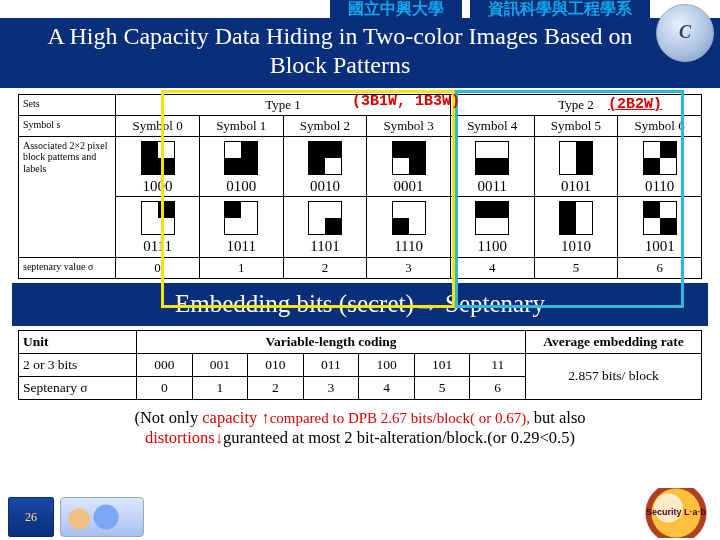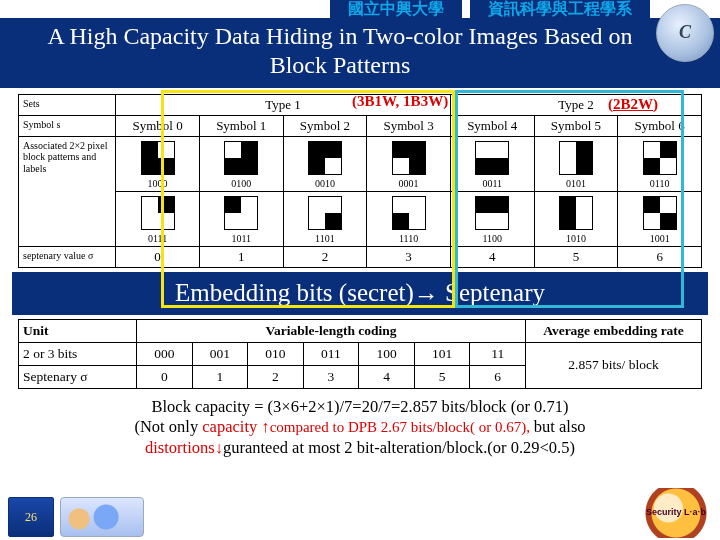--- a/index.html
+++ b/index.html
@@ -65,21 +65,21 @@
     z-index: 2;
   }
   .hilite.yellow { border-color: #f5e410; left: 143px; top: -4px; width: 294px; height: 218px; }
   .hilite.cyan   { border-color: #2fb8d8; left: 437px; top: -4px; width: 229px; height: 218px; }
   .ann {
     position: absolute;
     color: #d00;
     font-weight: bold;
     font-size: 15px;
     z-index: 3;
-    font-family: Liberation Serif, serif;
+    font-family: Liberation Mono, monospace;
     text-align: right;
   }
   .ann.a1 { left: 334px; top: -1px; }
   .ann.a2 { left: 590px; top: 2px; text-decoration: underline; }
   table.patterns {
     border-collapse: collapse;
     width: 100%;
     font-size: 13px;
     table-layout: fixed;
   }
@@ -104,21 +104,21 @@
     grid-template-columns: 16px 16px;
     grid-template-rows: 16px 16px;
     border: 1px solid #000;
     margin: 1px 0;
   }
   .mini span {}
   .b { background: #000; }
   .w { background: #fff; }
   .pat-cell { padding: 3px 0 2px 0 !important; }
   .pat-wrap { display: flex; flex-direction: column; align-items: center; line-height: 1.1; }
-  .pat-lbl { font-size: 10px; margin-top: 2px; }
+  .pat-lbl { font-size: 15px; margin-top: 2px; }
   .septrow td { font-size: 13px; }
 
   .banner2 {
     background: #0a2f7a;
     color: #fff;
     font-size: 25px;
     text-align: center;
     padding: 6px 4px 8px;
     margin: 4px 12px 0 12px;
   }
@@ -454,21 +454,20 @@
       <td>3</td>
       <td>4</td>
       <td>5</td>
       <td>6</td>
     </tr>
   </tbody>
     </table>
 </div>
 
 <div class="explain">
-  <div>Block capacity = (3×6+2×1)/7=20/7=2.857 bits/block (or 0.71)</div>
   <div>
     <span>(Not only </span><span class="red">capacity ↑</span><span class="red" style="font-family:'Times New Roman';font-size:15px">compared to DPB 2.67 bits/block( or 0.67), </span><span>but also</span>
   </div>
   <div>
     <span class="red">distortions↓</span><span>guranteed at most 2 bit-alteration/block.(or 0.29&lt;0.5)</span>
   </div>
 </div>
 
 <div class="footer">
   <div class="pagebox">26</div>

